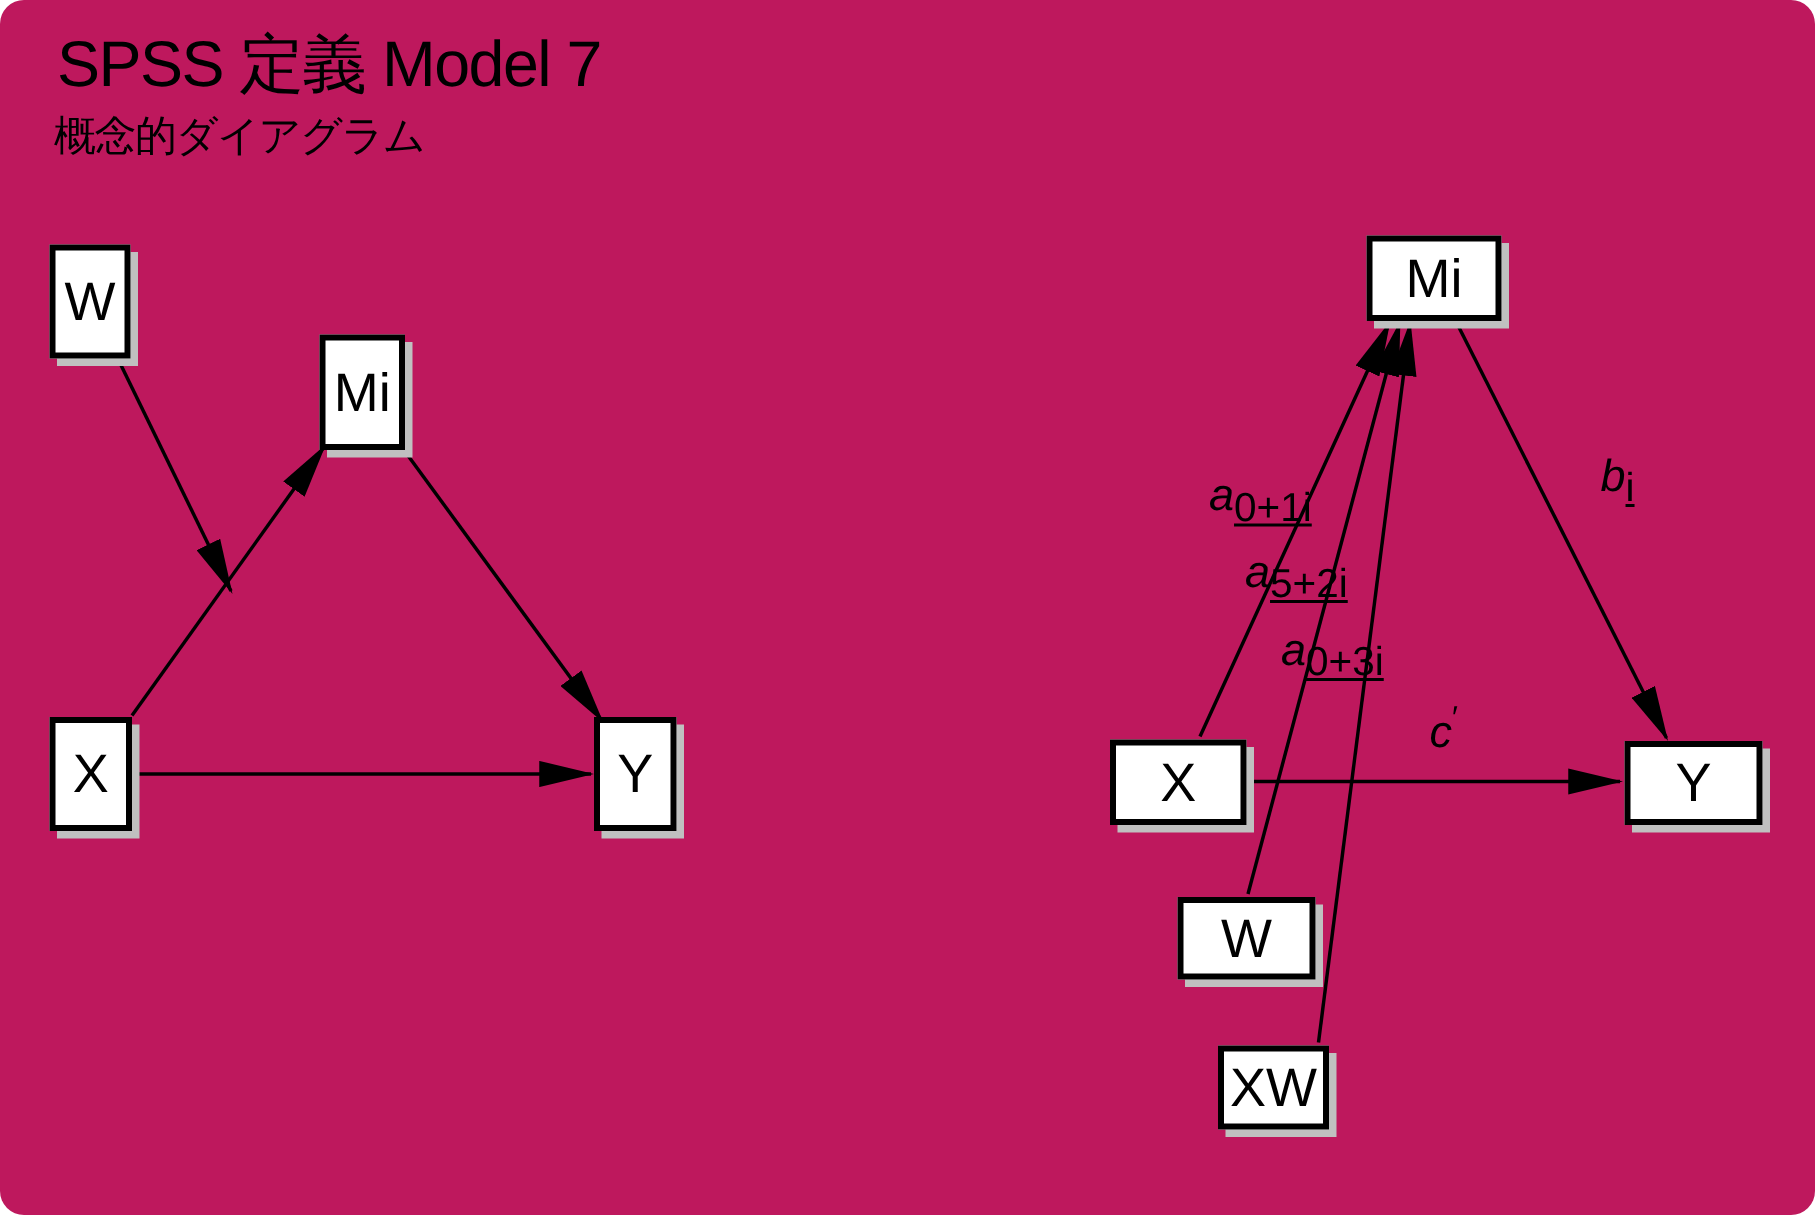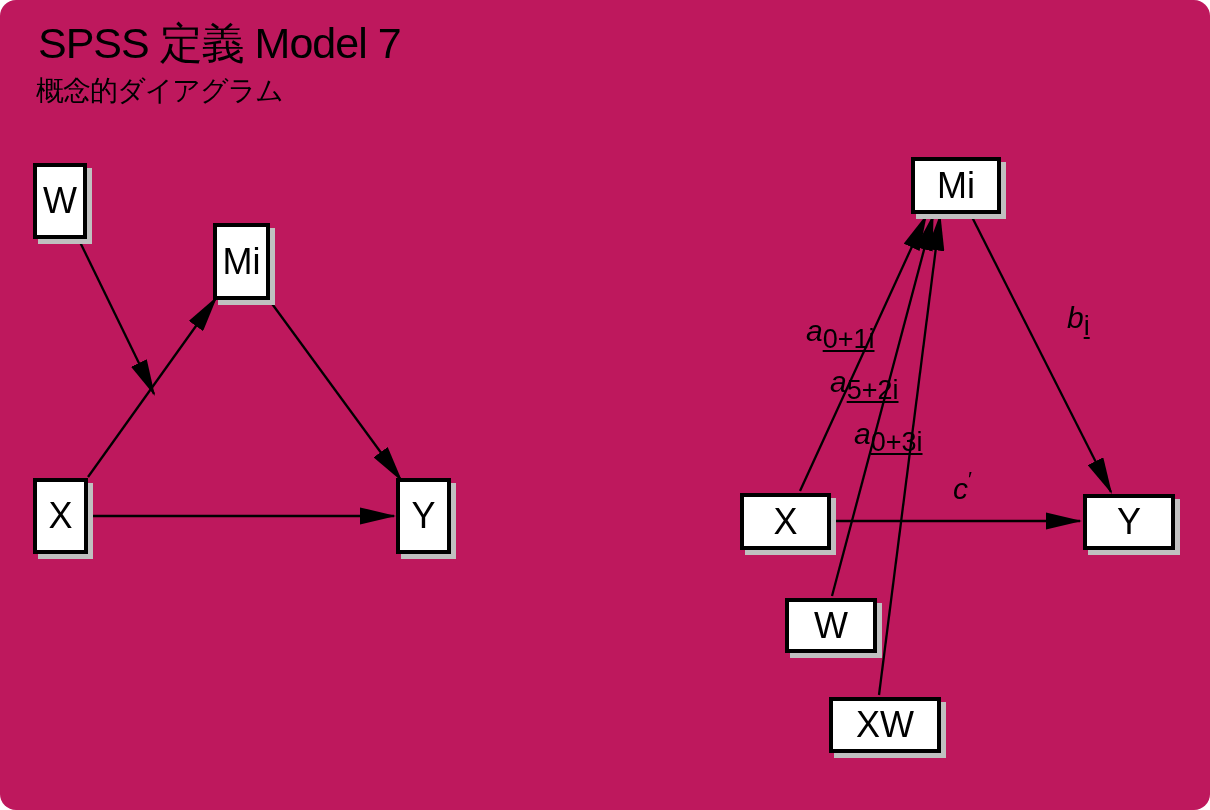--- a/index.html
+++ b/index.html
@@ -51,21 +51,21 @@
   
   .node-w-left  { left: 33px;  top: 163px; width: 54px; height: 76px; }
   .node-mi-left { left: 213px; top: 223px; width: 57px; height: 77px; }
   .node-x-left  { left: 33px;  top: 478px; width: 55px; height: 76px; }
   .node-y-left  { left: 396px; top: 478px; width: 55px; height: 76px; }
   
   .node-mi-right { left: 911px;  top: 157px; width: 90px; height: 57px; }
   .node-x-right  { left: 740px;  top: 493px; width: 91px; height: 57px; }
   .node-y-right  { left: 1083px; top: 494px; width: 92px; height: 56px; }
   .node-w-right  { left: 785px;  top: 598px; width: 92px; height: 55px; }
-  .node-xw-right { left: 829px;  top: 697px; width: 112px; height: 56px; }
+  .node-xw-right { left: 812px;  top: 697px; width: 74px; height: 56px; }
 
   .edge-label {
     position: absolute;
     z-index: 2;
     font-size: 30px;
     line-height: 1;
     white-space: nowrap;
     color: #000000;
   }
   .lbl-base { font-style: italic; }

